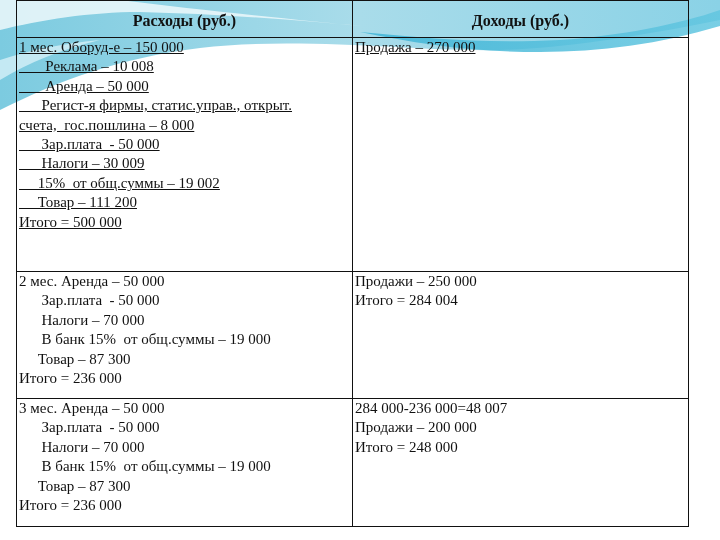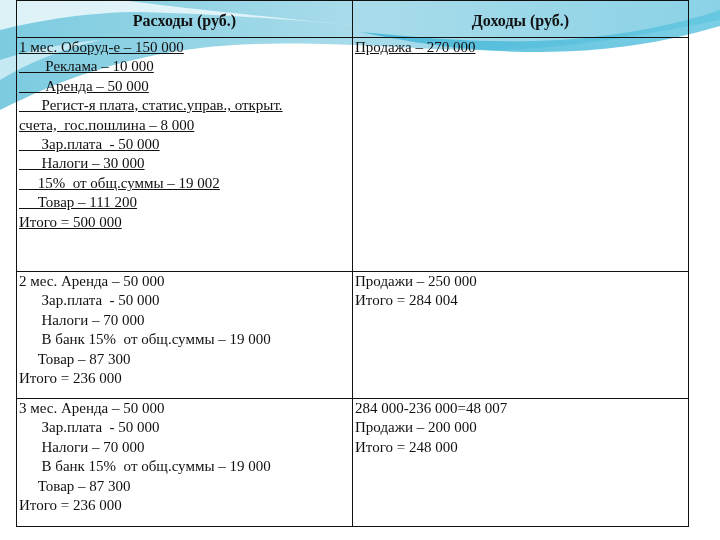--- a/index.html
+++ b/index.html
@@ -64,26 +64,26 @@
     <thead>
       <tr>
         <th>Расходы (руб.)</th>
         <th>Доходы (руб.)</th>
       </tr>
     </thead>
     <tbody>
       <tr class="row1">
         <td>
           <span class="line">1 мес. Оборуд-е – 150 000</span>
-          <span class="line">       Реклама – 10 000</span>
+          <span class="line">       Реклама – 10 008</span>
           <span class="line">       Аренда – 50 000</span>
-          <span class="line">      Регист-я плата, статис.управ., открыт.</span>
+          <span class="line">      Регист-я фирмы, статис.управ., открыт.</span>
           <span class="line">счета,  гос.пошлина – 8 000</span>
           <span class="line">      Зар.плата  - 50 000</span>
-          <span class="line">      Налоги – 30 000</span>
+          <span class="line">      Налоги – 30 009</span>
           <span class="line">     15%  от общ.суммы – 19 002</span>
           <span class="line">     Товар – 111 200</span>
           <span class="line">Итого = 500 000</span>
         </td>
         <td>
           <span class="line">Продажа – 270 000</span>
         </td>
       </tr>
       <tr class="row2">
         <td>

